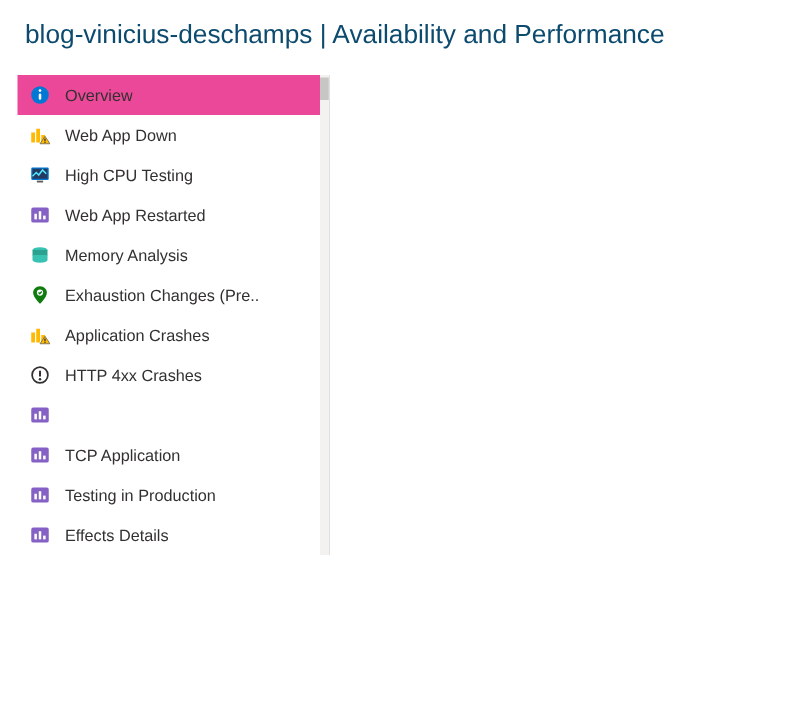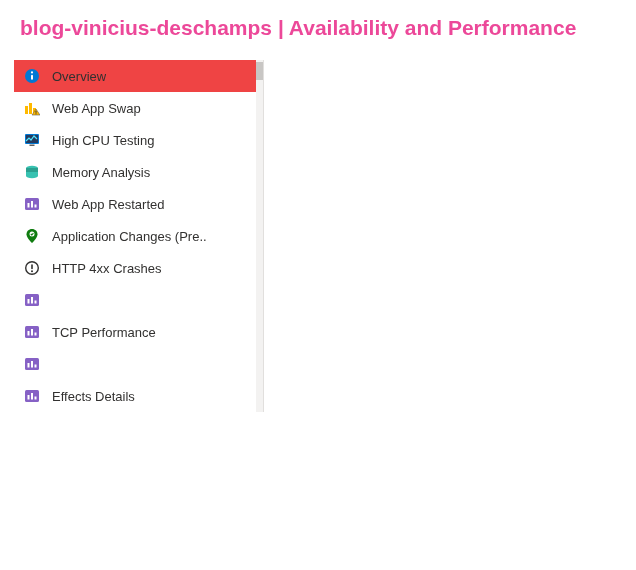--- a/index.html
+++ b/index.html
@@ -6,23 +6,23 @@
     body {
       font-family: "Segoe UI", -apple-system, sans-serif;
       background: #fff;
       width: 636px;
       height: 570px;
       overflow: hidden;
       color: #323130;
     }
     .page-title {
       font-size: 21px;
-      font-weight: 700;
+      font-weight: 400;
       padding: 16px 20px 20px 20px;
-      color: #ec4899;
+      color: #0c4a6e;
     }
     .sidebar-wrap {
       position: relative;
       width: 250px;
       margin-left: 14px;
       border-right: 1px solid #e1dfdd;
       padding-right: 1px;
     }
     .scrollbar {
       position: absolute;
@@ -45,21 +45,21 @@
       align-items: center;
       gap: 12px;
       padding: 8px 10px;
       font-size: 13px;
       cursor: pointer;
       color: #323130;
       white-space: nowrap;
       overflow: hidden;
     }
     .item.selected {
-      background: #ef4444;
+      background: #ec4899;
       font-weight: 400;
     }
     .icn {
       width: 16px;
       height: 16px;
       flex-shrink: 0;
       display: flex;
       align-items: center;
       justify-content: center;
     }
@@ -93,70 +93,83 @@
     <span class="icn">
       <svg width="16" height="16" viewBox="0 0 16 16">
           <rect x="1" y="6" width="3" height="8" fill="#ffb900"></rect>
           <rect x="5" y="3" width="3" height="11" fill="#ffb900"></rect>
           <rect x="9" y="8" width="3" height="6" fill="#ffb900"></rect>
           <path d="M12 9 L16 15 L8 15 Z" fill="#ffb900" stroke="#605e5c" stroke-width="0.6"></path>
           <rect x="11.5" y="10.8" width="1" height="2" fill="#323130"></rect>
           <rect x="11.5" y="13.3" width="1" height="1" fill="#323130"></rect>
         </svg>
     </span>
-    <span class="label">Web App Swap</span>
+    <span class="label">Web App Down</span>
   </div>
 
 
   <div class="item">
     <span class="icn">
       <svg width="16" height="16" viewBox="0 0 16 16">
           <rect x="1" y="2" width="14" height="10" rx="1" fill="#0078d4"></rect>
           <rect x="2" y="3" width="12" height="8" fill="#243a5e"></rect>
           <polyline points="2,9 5,6 7,8 10,4 13,7" stroke="#50e6ff" stroke-width="1.2" fill="none"></polyline>
           <rect x="5.5" y="12.5" width="5" height="1.5" fill="#605e5c"></rect>
         </svg>
     </span>
     <span class="label">High CPU Testing</span>
   </div>
 
   <div class="item">
     <span class="icn">
       <svg width="16" height="16" viewBox="0 0 16 16">
+          <rect x="1" y="2" width="14" height="12" rx="1.5" fill="#8661c5"></rect>
+          <rect x="3.5" y="7" width="2" height="4.5" fill="#fff"></rect>
+          <rect x="7" y="5" width="2" height="6.5" fill="#fff"></rect>
+          <rect x="10.5" y="8.5" width="2" height="3" fill="#fff"></rect>
+        </svg>
+    </span>
+    <span class="label">Web App Restarted</span>
+  </div>
+
+  <div class="item">
+    <span class="icn">
+      <svg width="16" height="16" viewBox="0 0 16 16">
           <ellipse cx="8" cy="4" rx="6" ry="2.2" fill="#37c2b1"></ellipse>
           <path d="M2 4 v4 a6 2.2 0 0 0 12 0 v-4" fill="#2aa08f"></path>
           <path d="M2 8 v4 a6 2.2 0 0 0 12 0 v-4" fill="#37c2b1"></path>
         </svg>
     </span>
     <span class="label">Memory Analysis</span>
   </div>
 
   <div class="item">
     <span class="icn">
       <svg width="16" height="16" viewBox="0 0 16 16">
-          <rect x="1" y="2" width="14" height="12" rx="1.5" fill="#8661c5"></rect>
-          <rect x="3.5" y="7" width="2" height="4.5" fill="#fff"></rect>
-          <rect x="7" y="5" width="2" height="6.5" fill="#fff"></rect>
-          <rect x="10.5" y="8.5" width="2" height="3" fill="#fff"></rect>
-        </svg>
-    </span>
-    <span class="label">Web App Restarted</span>
-  </div>
-
-  <div class="item">
-    <span class="icn">
-      <svg width="16" height="16" viewBox="0 0 16 16">
           <path d="M8 1 C4.7 1 2.5 3.5 2.5 6.2 C2.5 10 8 15 8 15 C8 15 13.5 10 13.5 6.2 C13.5 3.5 11.3 1 8 1 Z" fill="#107c10"></path>
           <circle cx="8" cy="6" r="2.5" fill="#fff"></circle>
           <path d="M6.8 6 l1 1 l1.6-1.8" stroke="#107c10" stroke-width="1.1" fill="none"></path>
         </svg>
     </span>
-    <span class="label">Application Changes (Pre..</span>
-  </div>
-
+    <span class="label">Exhaustion Changes (Pre..</span>
+  </div>
+
+  <div class="item">
+    <span class="icn">
+      <svg width="16" height="16" viewBox="0 0 16 16">
+          <rect x="1" y="6" width="3" height="8" fill="#ffb900"></rect>
+          <rect x="5" y="3" width="3" height="11" fill="#ffb900"></rect>
+          <rect x="9" y="8" width="3" height="6" fill="#ffb900"></rect>
+          <path d="M12 9 L16 15 L8 15 Z" fill="#ffb900" stroke="#605e5c" stroke-width="0.6"></path>
+          <rect x="11.5" y="10.8" width="1" height="2" fill="#323130"></rect>
+          <rect x="11.5" y="13.3" width="1" height="1" fill="#323130"></rect>
+        </svg>
+    </span>
+    <span class="label">Application Crashes</span>
+  </div>
 
   <div class="item">
     <span class="icn">
       <svg width="16" height="16" viewBox="0 0 16 16">
           <circle cx="8" cy="8" r="6.3" fill="none" stroke="#323130" stroke-width="1.4"></circle>
           <rect x="7.2" y="4.3" width="1.6" height="5" rx="0.8" fill="#323130"></rect>
           <circle cx="8" cy="11.3" r="1" fill="#323130"></circle>
         </svg>
     </span>
     <span class="label">HTTP 4xx Crashes</span>
@@ -176,32 +189,33 @@
 
   <div class="item">
     <span class="icn">
       <svg width="16" height="16" viewBox="0 0 16 16">
           <rect x="1" y="2" width="14" height="12" rx="1.5" fill="#8661c5"></rect>
           <rect x="3.5" y="7" width="2" height="4.5" fill="#fff"></rect>
           <rect x="7" y="5" width="2" height="6.5" fill="#fff"></rect>
           <rect x="10.5" y="8.5" width="2" height="3" fill="#fff"></rect>
         </svg>
     </span>
-    <span class="label">TCP Performance</span>
-  </div>
-
-  <div class="item">
-    <span class="icn">
-      <svg width="16" height="16" viewBox="0 0 16 16">
-          <rect x="1" y="2" width="14" height="12" rx="1.5" fill="#8661c5"></rect>
-          <rect x="3.5" y="7" width="2" height="4.5" fill="#fff"></rect>
-          <rect x="7" y="5" width="2" height="6.5" fill="#fff"></rect>
-          <rect x="10.5" y="8.5" width="2" height="3" fill="#fff"></rect>
-        </svg>
-    </span>
+    <span class="label">TCP Application</span>
+  </div>
+
+  <div class="item">
+    <span class="icn">
+      <svg width="16" height="16" viewBox="0 0 16 16">
+          <rect x="1" y="2" width="14" height="12" rx="1.5" fill="#8661c5"></rect>
+          <rect x="3.5" y="7" width="2" height="4.5" fill="#fff"></rect>
+          <rect x="7" y="5" width="2" height="6.5" fill="#fff"></rect>
+          <rect x="10.5" y="8.5" width="2" height="3" fill="#fff"></rect>
+        </svg>
+    </span>
+    <span class="label">Testing in Production</span>
   </div>
 
   <div class="item">
     <span class="icn">
       <svg width="16" height="16" viewBox="0 0 16 16">
           <rect x="1" y="2" width="14" height="12" rx="1.5" fill="#8661c5"></rect>
           <rect x="3.5" y="7" width="2" height="4.5" fill="#fff"></rect>
           <rect x="7" y="5" width="2" height="6.5" fill="#fff"></rect>
           <rect x="10.5" y="8.5" width="2" height="3" fill="#fff"></rect>
         </svg>

